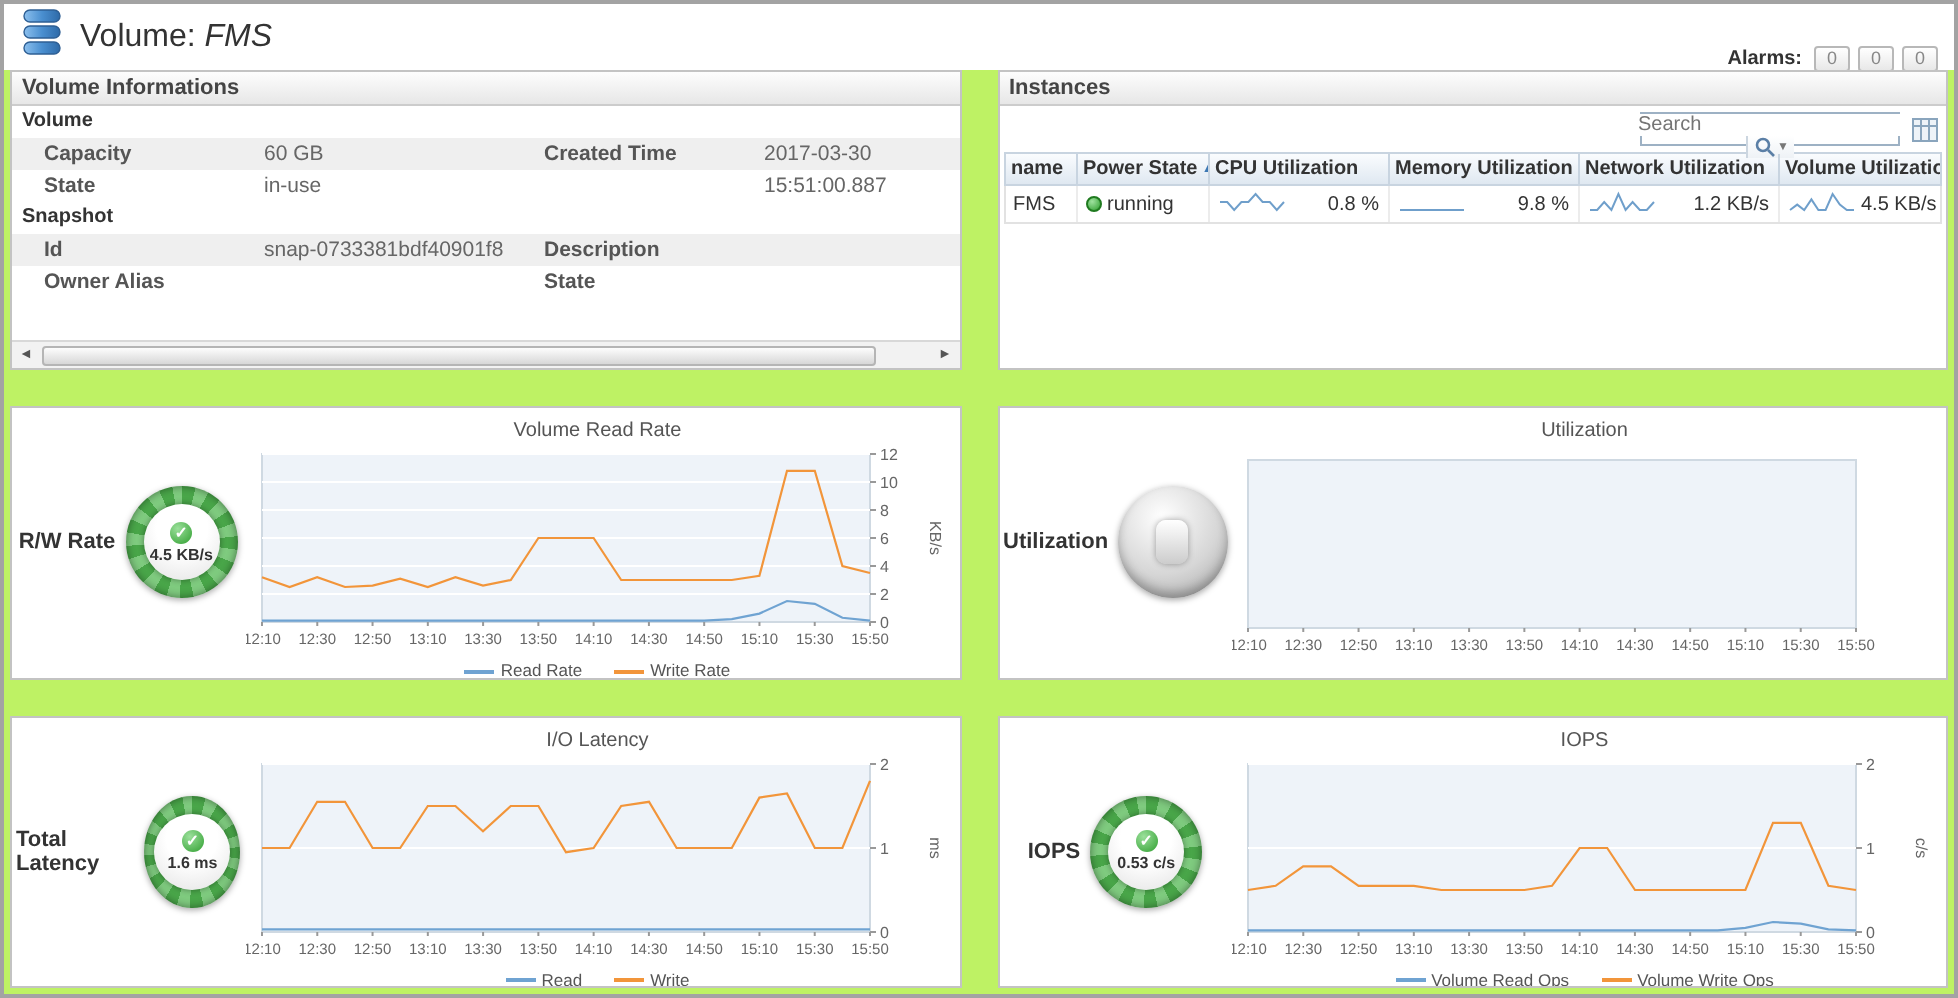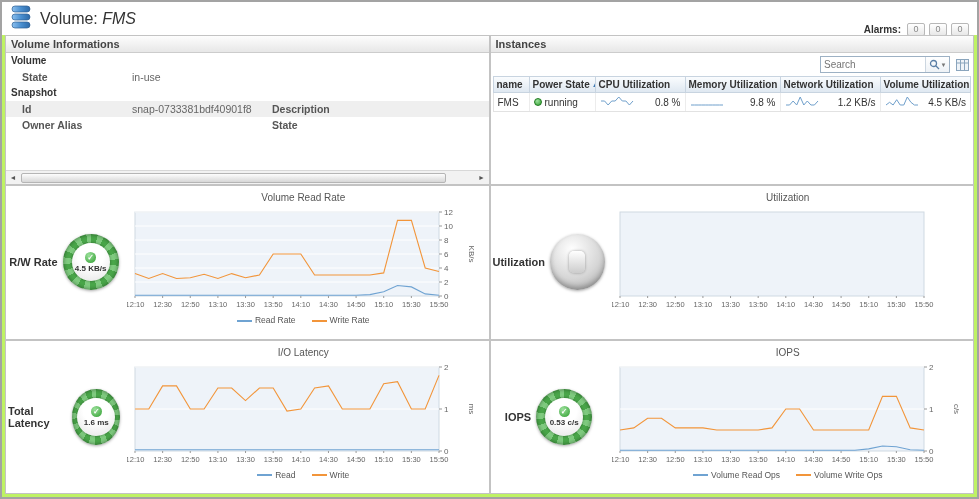--- a/index.html
+++ b/index.html
@@ -9,37 +9,37 @@
 
   
   .header{height:33px;display:flex;align-items:center;padding:0 8px;background:#fff;}
   .title{font-size:16px;color:#333;margin-left:8px;}
   .title .name{font-style:italic;}
   .alarms{margin-left:auto;display:flex;align-items:center;gap:4px;margin-top:21px;}
   .alarms-label{font-size:10px;font-weight:bold;color:#333;margin-right:2px;}
   .alarm-badge{min-width:18px;height:13px;border:1px solid #b8b8b8;background:linear-gradient(#ffffff,#e8e8e8);font-size:9px;color:#888;text-align:center;line-height:11px;border-radius:2px;}
 
   
-  .main{position:absolute;top:33px;left:3px;right:3px;bottom:3px;display:grid;grid-template-columns:1fr 1fr;grid-template-rows:150px 1fr 1fr;gap:0;}
+  .main{position:absolute;top:33px;left:3px;right:3px;bottom:3px;display:grid;grid-template-columns:1fr 1fr;grid-template-rows:150px 1fr 1fr;gap:18px;}
   .panel{border:1px solid #c3c3c3;background:#fff;overflow:hidden;position:relative;}
   .panel-title{height:17px;line-height:16px;padding:0 5px;font-size:11px;font-weight:bold;color:#444;background:linear-gradient(#fdfdfd,#e7e7e7);border-bottom:1px solid #ccc;}
 
   
   .vi-section{font-size:10px;font-weight:bold;height:16px;line-height:16px;padding-left:5px;color:#333;}
   .vi-row{display:grid;grid-template-columns:110px 140px 110px 1fr;font-size:10.5px;height:16px;line-height:16px;padding-left:16px;color:#666;}
   .vi-row.shaded{background:#efefef;}
   .vi-label{font-weight:bold;color:#555;}
   .hscroll{position:absolute;left:0;right:0;bottom:0;height:14px;background:#f2f2f2;border-top:1px solid #d8d8d8;display:flex;align-items:center;}
   .hscroll .arrow{width:14px;text-align:center;font-size:7px;color:#555;line-height:13px;}
   .hscroll .thumb{height:10px;margin:0 1px;background:linear-gradient(#fdfdfd,#d7d7d7);border:1px solid #b5b5b5;border-radius:2px;flex:0 0 88%;}
   .hscroll .track-gap{flex:1;}
 
   
   .inst-toolbar{height:23px;display:flex;align-items:center;justify-content:flex-end;padding:0 4px;gap:6px;}
-  .searchbox{width:130px;height:17px;border:1px solid #9db1c4;display:flex;align-items:center;background:#fff;}
+  .searchbox{width:130px;height:17px;border:1px solid #9db1c4;display:flex;align-items:center;background:#fff;flex-direction:column;}
   .searchbox input{flex:1;border:none;outline:none;font-size:10px;padding:0 3px;color:#555;min-width:0;font-family:"Liberation Sans",sans-serif;}
   .search-btn{width:24px;height:100%;border-left:1px solid #ccd6e0;display:flex;align-items:center;justify-content:center;gap:1px;background:linear-gradient(#fff,#eef2f6);}
   .caret{font-size:6px;color:#777;}
   .inst-table{margin:0 2px;}
   .inst-hrow{display:flex;height:17px;background:linear-gradient(#fafcfe,#dfe8f1);border:1px solid #c8d4e0;}
   .inst-hcell{font-size:10px;font-weight:bold;color:#333;border-right:1px solid #c8d4e0;display:flex;align-items:center;padding:0 3px;gap:2px;overflow:hidden;white-space:nowrap;}
   .inst-hcell:last-child{border-right:none;}
   .sort-arrow{font-size:7px;color:#3c78b4;}
   .inst-drow{display:flex;height:19px;border:1px solid #e2e2e2;border-top:none;align-items:center;background:#fff;}
   .inst-dcell{font-size:10px;color:#333;border-right:1px solid #ececec;height:100%;display:flex;align-items:center;padding:0 4px;gap:3px;overflow:hidden;white-space:nowrap;}
@@ -93,20 +93,26 @@
       <span class="alarm-badge">0</span>
       <span class="alarm-badge">0</span>
     </span>
   </div>
 
   <div class="main">
 
     <div class="panel">
       <div class="panel-title">Volume Informations</div>
       <div class="vi-section">Volume</div>
+      <div class="vi-row shaded">
+        <span class="vi-label">Capacity</span>
+        <span>60 GB</span>
+        <span class="vi-label">Created Time</span>
+        <span>2017-03-30 15:51:00.887</span>
+      </div>
       <div class="vi-row">
         <span class="vi-label">State</span>
         <span>in-use</span>
         <span></span>
           <span></span>
       </div>
       <div class="vi-section">Snapshot</div>
       <div class="vi-row shaded">
         <span class="vi-label">Id</span>
         <span>snap-0733381bdf40901f8</span>

